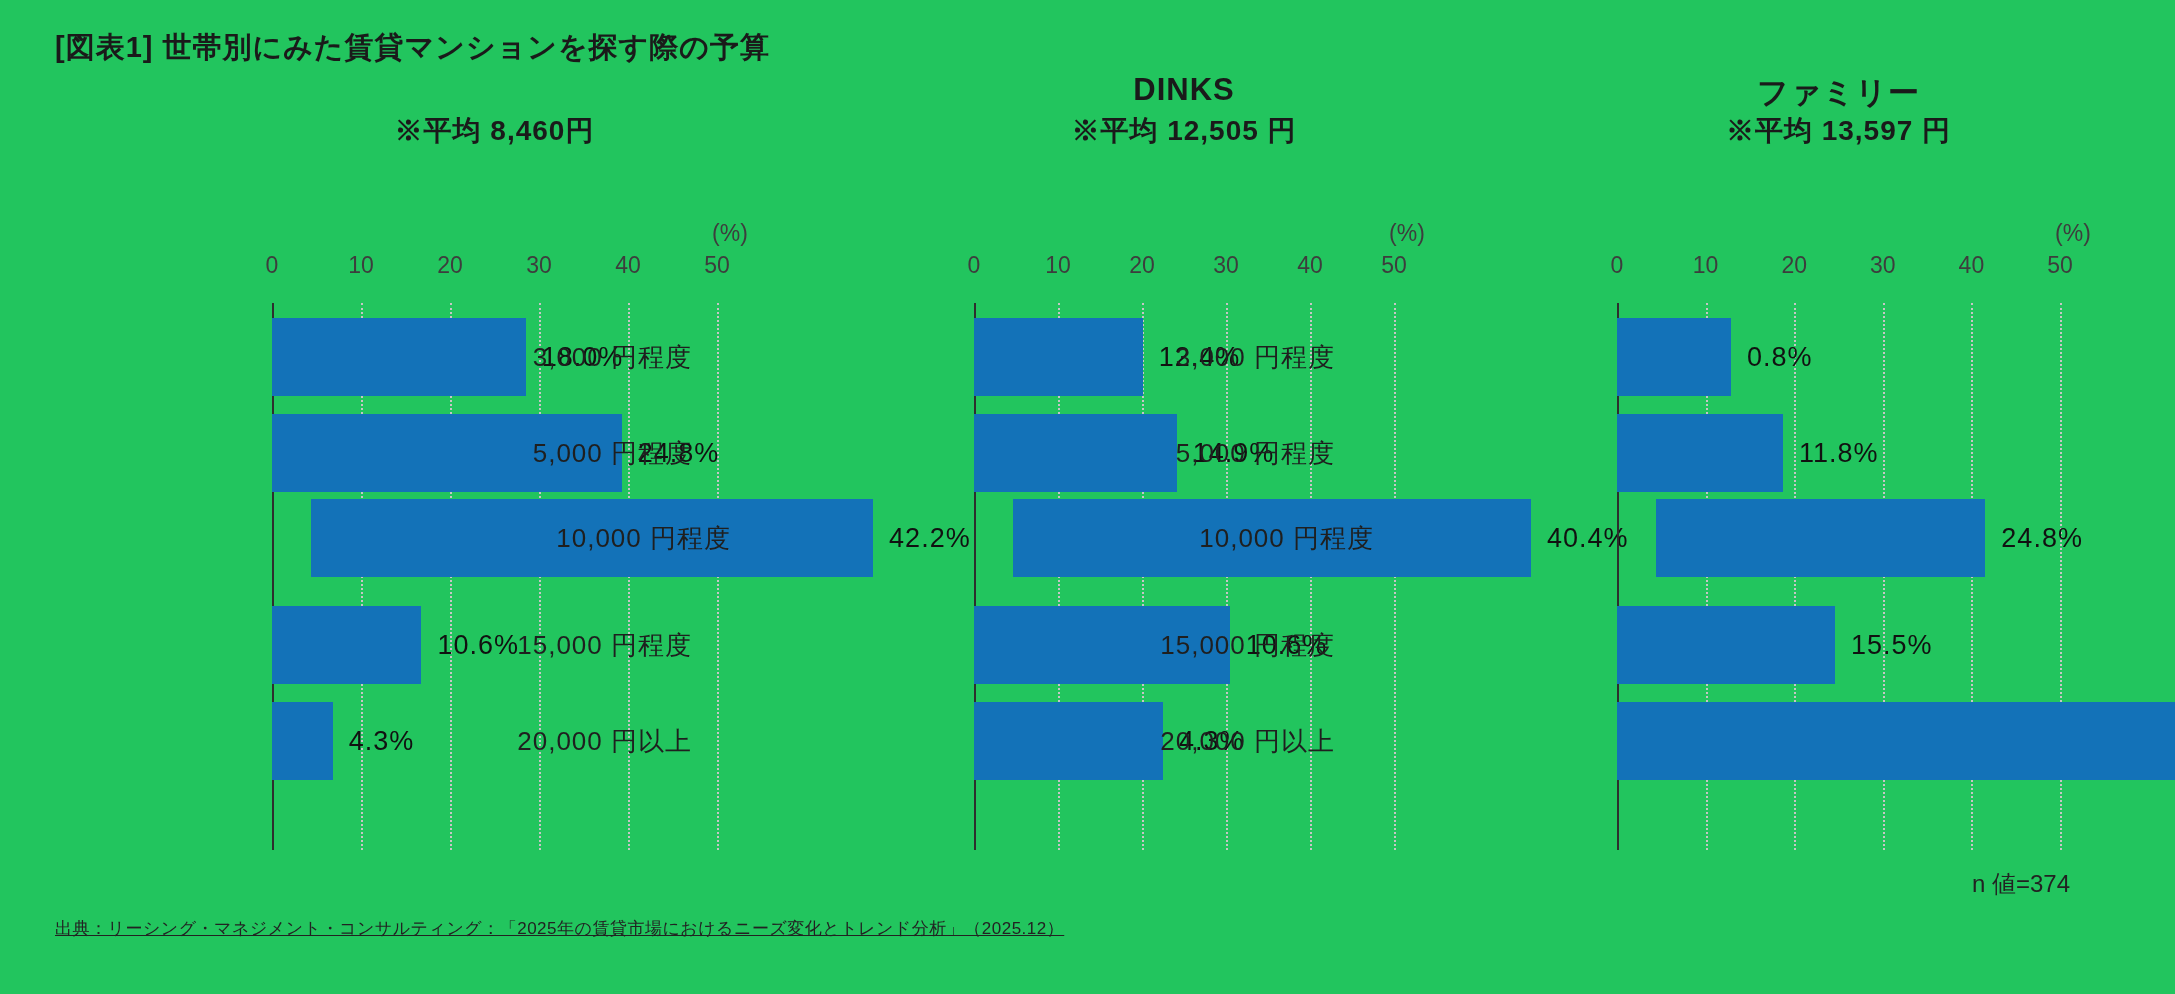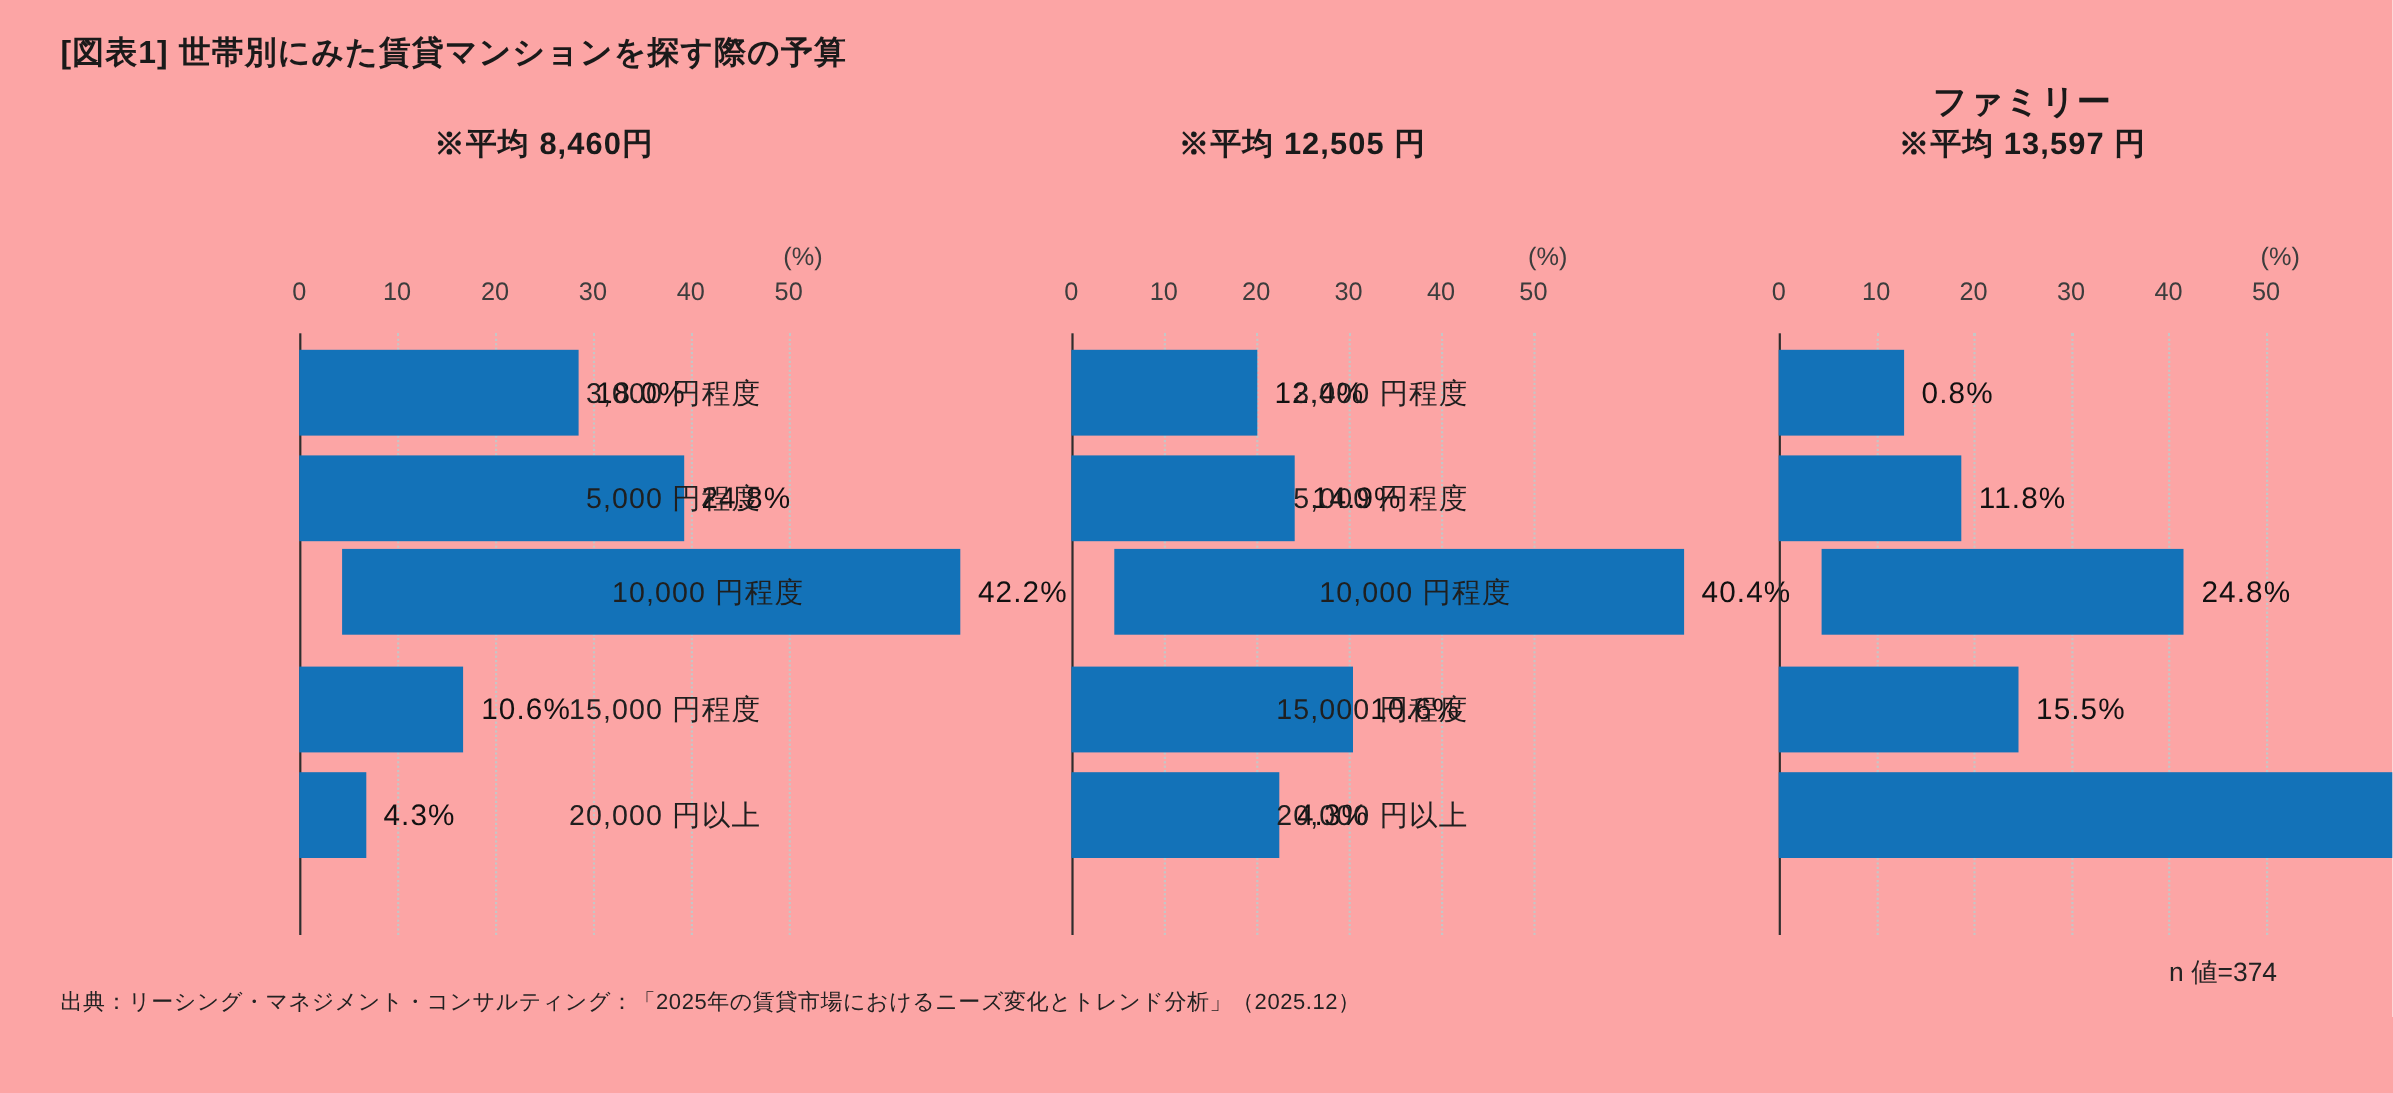--- a/index.html
+++ b/index.html
@@ -1,16 +1,16 @@
 <!DOCTYPE html>
 <html style="--bar: #1372b8;"><head>
 <meta charset="utf-8">
 <style>
   html,body{margin:0;padding:0;background:#fff;}
-  .page{position:relative;width:2175px;height:994px;background:#fca5a5;overflow:hidden;
+  .page{position:relative;width:2175px;height:994px;background:#22c55e;overflow:hidden;
         font-family:"Liberation Sans",sans-serif;color:#1a1a1a;}
   .fig-title{position:absolute;left:55px;top:28px;font-size:29px;font-weight:bold;letter-spacing:1px;white-space:nowrap;}
 
   
   .chart{position:absolute;top:0;height:930px;}
   .chart.c0{left:272px;width:445px;}
   .chart.c1{left:974px;width:420px;}
   .chart.c2{left:1617px;width:443px;}
 
   .chart-title{position:absolute;left:-200px;right:-200px;top:72px;text-align:center;
@@ -28,21 +28,21 @@
   .axis-line{position:absolute;left:0;top:0;bottom:0;width:2px;background:#2e2e2e;}
 
   .row{position:absolute;left:0;right:-260px;height:78px;display:flex;align-items:center;}
   .row.r0{top:15px;} .row.r1{top:111px;} .row.r2{top:196px;margin-left:39px;} .row.r3{top:303px;} .row.r4{top:399px;}
   .cat{position:absolute;right:calc(100% + 282px);top:0;height:100%;display:flex;align-items:center;
        white-space:nowrap;font-size:26px;color:#1f1f1f;letter-spacing:1px;}
   .bar{height:78px;background:var(--bar,#1372b8);flex:0 0 auto;}
   .val{margin-left:16px;font-size:27px;font-weight:normal;color:#111;white-space:nowrap;letter-spacing:1px;}
 
   .n-note{position:absolute;left:1880px;top:868px;width:190px;text-align:right;font-size:24px;color:#222;white-space:nowrap;}
-  .source{position:absolute;left:55px;top:897px;font-size:20px;color:#222;white-space:nowrap;letter-spacing:0.5px;}
+  .source{position:absolute;left:55px;top:917px;font-size:17px;color:#222;white-space:nowrap;letter-spacing:0.5px;text-decoration:underline;}
 </style>
 </head>
 <body>
 
 <div class="page">
   <div class="fig-title">[図表1] 世帯別にみた賃貸マンションを探す際の予算</div>
 
   <div class="chart c0">
     <div class="chart-subtitle">※平均 8,460円</div>
     <div class="pct-unit">(%)</div>
@@ -85,20 +85,21 @@
       </div>
       <div class="row r4">
 
         <div class="bar" style="width: 8.6%;"></div>
         <span class="val">4.3%</span>
       </div>
     </div>
   </div>
 
   <div class="chart c1">
+    <div class="chart-title">DINKS</div>
     <div class="chart-subtitle">※平均 12,505 円</div>
     <div class="pct-unit">(%)</div>
     <div class="ticks">
       <span class="tick" style="left:0%">0</span>
       <span class="tick" style="left:20%">10</span>
       <span class="tick" style="left:40%">20</span>
       <span class="tick" style="left:60%">30</span>
       <span class="tick" style="left:80%">40</span>
       <span class="tick" style="left:100%">50</span>
     </div>

